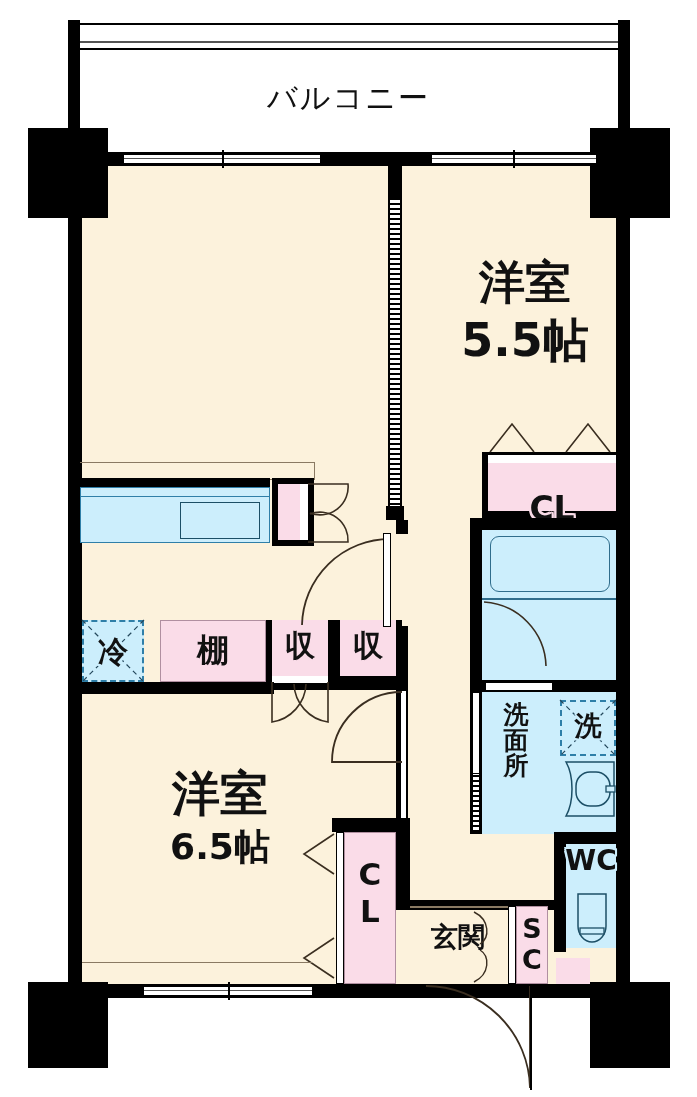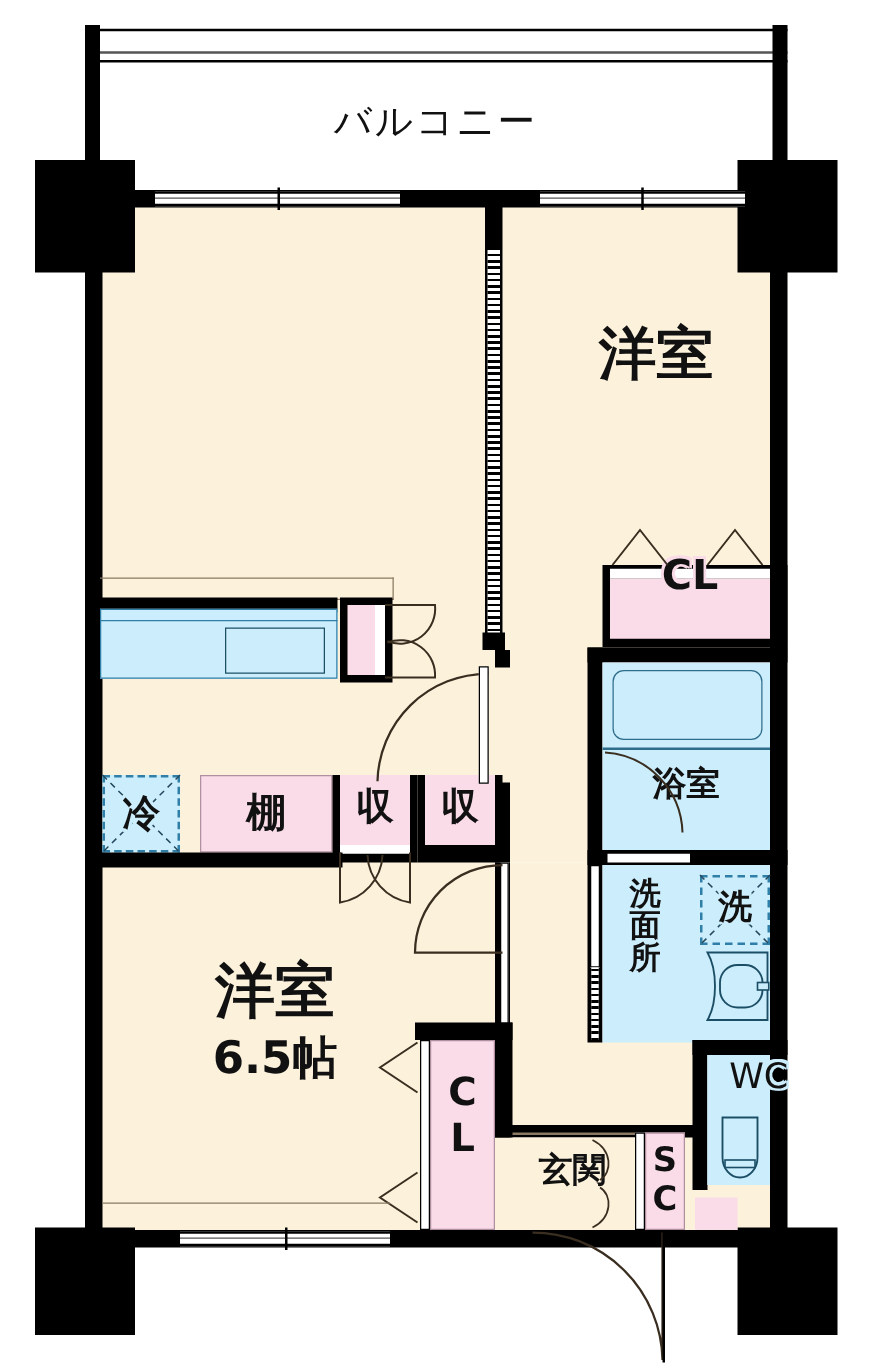--- a/index.html
+++ b/index.html
@@ -101,20 +101,21 @@
 
   <div class="abs wall" style="left:388px;top:152px;width:14px;height:48px;"></div>
 
   <div class="abs" style="left:388px;top:200px;width:14px;height:320px;background:#ffffff;
               background-image:repeating-linear-gradient(0deg,#000 0 2px,#fff 2px 5px);
               border-left:2px solid #000;border-right:2px solid #000;"></div>
   <div class="abs wall" style="left:386px;top:506px;width:18px;height:14px;"></div>
 
 
   <span class="lab room-name" style="left:432px;top:258px;width:186px;font-size:46px;font-weight:700;">洋室</span>
+  <span class="lab room-name" style="left:428px;top:316px;width:194px;font-size:46px;font-weight:700;">5.5帖</span>
 
   <span class="lab room-name" style="left:120px;top:768px;width:200px;font-size:48px;font-weight:700;">洋室</span>
   <span class="lab room-name" style="left:116px;top:828px;width:208px;font-size:36px;font-weight:700;">6.5帖</span>
 
   <div class="abs" style="left:80px;top:462px;width:235px;height:18px;border:1px solid #8a7a63;border-left:none;"></div>
 
   <div class="abs wall" style="left:80px;top:478px;width:190px;height:12px;"></div>
 
   <div class="abs wet" style="left:80px;top:487px;width:190px;height:56px;border:1px solid #2f7fa8;"></div>
   <div class="abs thinline" style="left:80px;top:496px;width:190px;height:1px;background:#2f7fa8;"></div>
@@ -165,35 +166,34 @@
   <div class="abs wall" style="left:396px;top:690px;width:12px;height:142px;"></div>
   <div class="abs white" style="left:400px;top:690px;width:7px;height:140px;border:1px solid #000;"></div>
 
   <svg class="abs" style="left:330px;top:690px;width:74px;height:74px;" viewBox="0 0 74 74">
     <path d="M72 2 A70 70 0 0 0 2 72 L72 72" fill="none" stroke="#3a2e20" stroke-width="1.8"></path>
   </svg>
 
   <div class="abs wall" style="left:482px;top:452px;width:148px;height:66px;"></div>
   <div class="abs white" style="left:488px;top:455px;width:128px;height:8px;"></div>
   <div class="abs closet" style="left:488px;top:463px;width:128px;height:48px;"></div>
-  <span class="lab onpink" style="left:488px;top:443px;width:128px;font-size:33px;font-weight:700;">CL</span>
+  <span class="lab onpink" style="left:488px;top:492px;width:128px;font-size:33px;font-weight:700;">CL</span>
 
   <svg class="abs" style="left:486px;top:422px;width:132px;height:32px;" viewBox="0 0 132 32">
     <path d="M4 30 L26 2 L48 30" fill="none" stroke="#3a2e20" stroke-width="1.6"></path>
     <path d="M80 30 L102 2 L124 30" fill="none" stroke="#3a2e20" stroke-width="1.6"></path>
   </svg>
 
   <div class="abs wall" style="left:470px;top:518px;width:12px;height:316px;"></div>
 
   <div class="abs wall" style="left:470px;top:518px;width:160px;height:12px;"></div>
 
   <div class="abs wet" style="left:482px;top:530px;width:134px;height:152px;"></div>
   <div class="abs wet" style="left:490px;top:536px;width:120px;height:56px;border:1.5px solid #2f6d8c;border-radius:9px;"></div>
   <div class="abs thinline" style="left:482px;top:598px;width:134px;height:2px;background:#2f6d8c;"></div>
-  <span class="lab onwet" style="left:482px;top:614px;width:134px;font-size:27px;font-weight:700;">浴室</span>
   <svg class="abs" style="left:482px;top:600px;width:76px;height:70px;" viewBox="0 0 76 70">
     <path d="M2 2 A66 66 0 0 1 64 66" fill="none" stroke="#3a2e20" stroke-width="1.6"></path>
   </svg>
 
   <div class="abs wall" style="left:470px;top:680px;width:160px;height:12px;"></div>
   <div class="abs white" style="left:486px;top:683px;width:66px;height:7px;"></div>
 
   <div class="abs wet" style="left:482px;top:692px;width:134px;height:142px;"></div>
   <span class="lab onwet" style="left:494px;top:702px;width:44px;font-size:25px;font-weight:700;line-height:1.02;">洗
 面
@@ -213,21 +213,21 @@
 
   <div class="abs white" style="left:472px;top:692px;width:8px;height:82px;border:1px solid #000;"></div>
   <div class="abs" style="left:472px;top:774px;width:8px;height:58px;background:#ffffff;
               background-image:repeating-linear-gradient(0deg,#000 0 2px,#fff 2px 5px);
               border-left:1px solid #000;border-right:1px solid #000;"></div>
 
   <div class="abs wall" style="left:554px;top:832px;width:76px;height:12px;"></div>
   <div class="abs wall" style="left:554px;top:832px;width:12px;height:120px;"></div>
   <div class="abs wet" style="left:566px;top:844px;width:50px;height:104px;"></div>
   <div class="abs wet" style="left:566px;top:844px;width:50px;height:104px;"></div>
-  <span class="lab onwet" style="left:558px;top:846px;width:66px;font-size:28px;font-weight:400;margin-left:16px;">WC</span>
+  <span class="lab onwet" style="left:558px;top:846px;width:66px;font-size:28px;font-weight:700;">WC</span>
   <svg class="abs" style="left:574px;top:890px;width:36px;height:56px;" viewBox="0 0 36 56">
     <path d="M4 4 L32 4 L32 36 A14 16 0 0 1 4 36 Z" fill="#cceefc" stroke="#1c4f66" stroke-width="1.5"></path>
     <rect x="6" y="38" width="24" height="6" fill="#cceefc" stroke="#1c4f66" stroke-width="1.3"></rect>
   </svg>
 
   <div class="abs wall" style="left:396px;top:900px;width:160px;height:10px;"></div>
   <div class="abs floor" style="left:408px;top:910px;width:100px;height:74px;"></div>
   <span class="lab" style="left:408px;top:923px;width:100px;font-size:27px;font-weight:700;">玄関</span>
 
   <div class="abs hair" style="left:408px;top:906px;width:100px;height:2px;background:#8a7a63;"></div>

